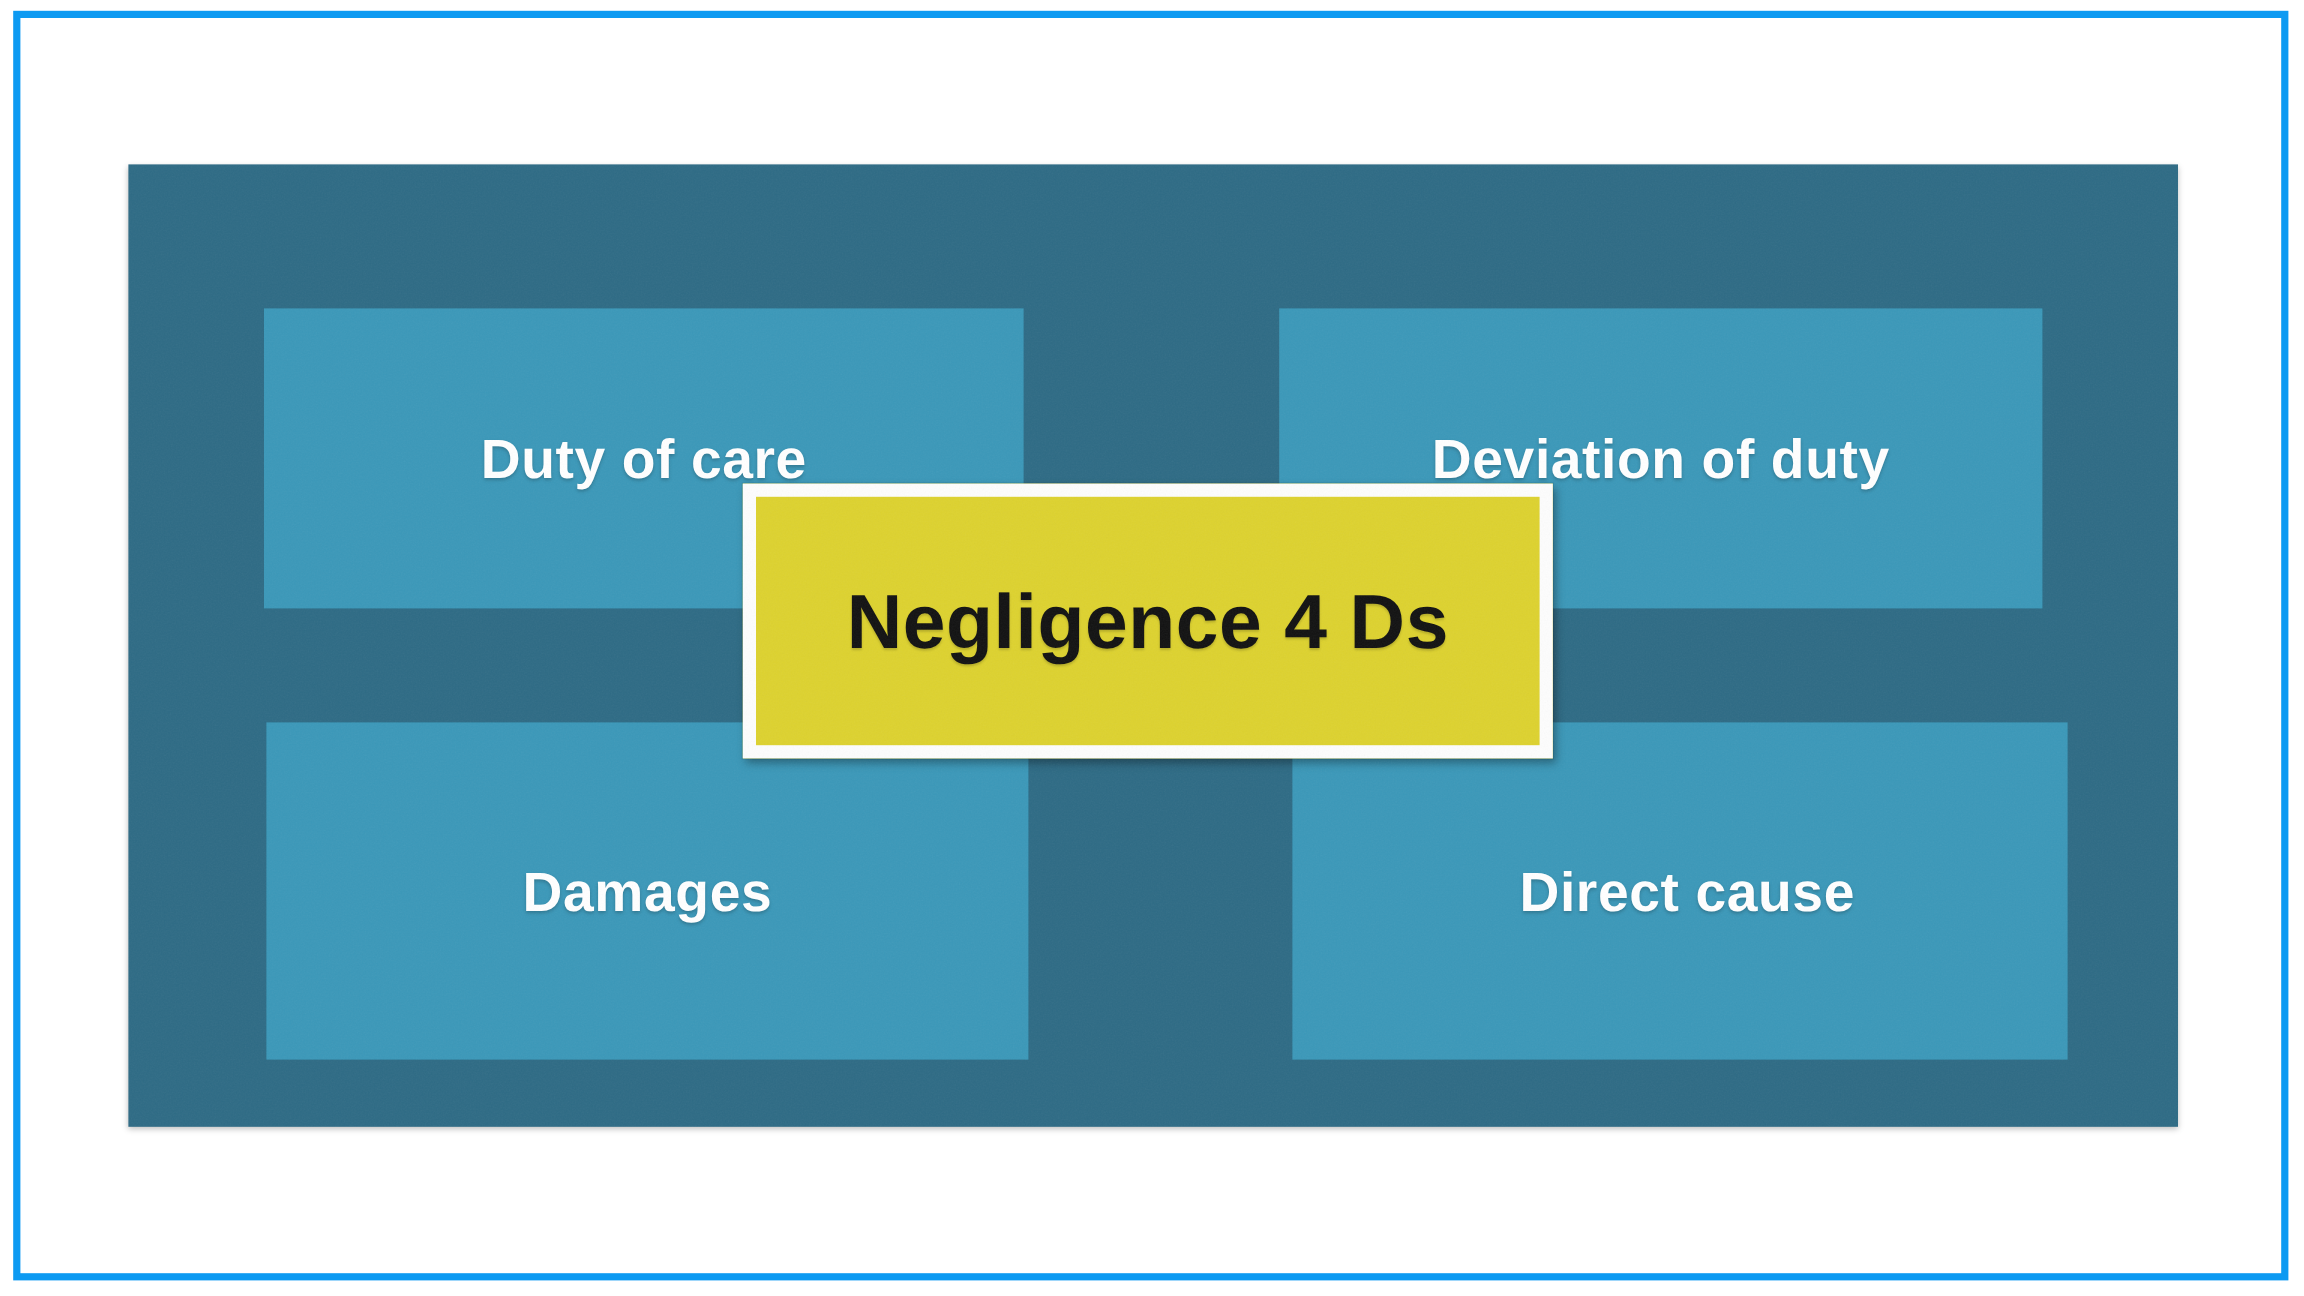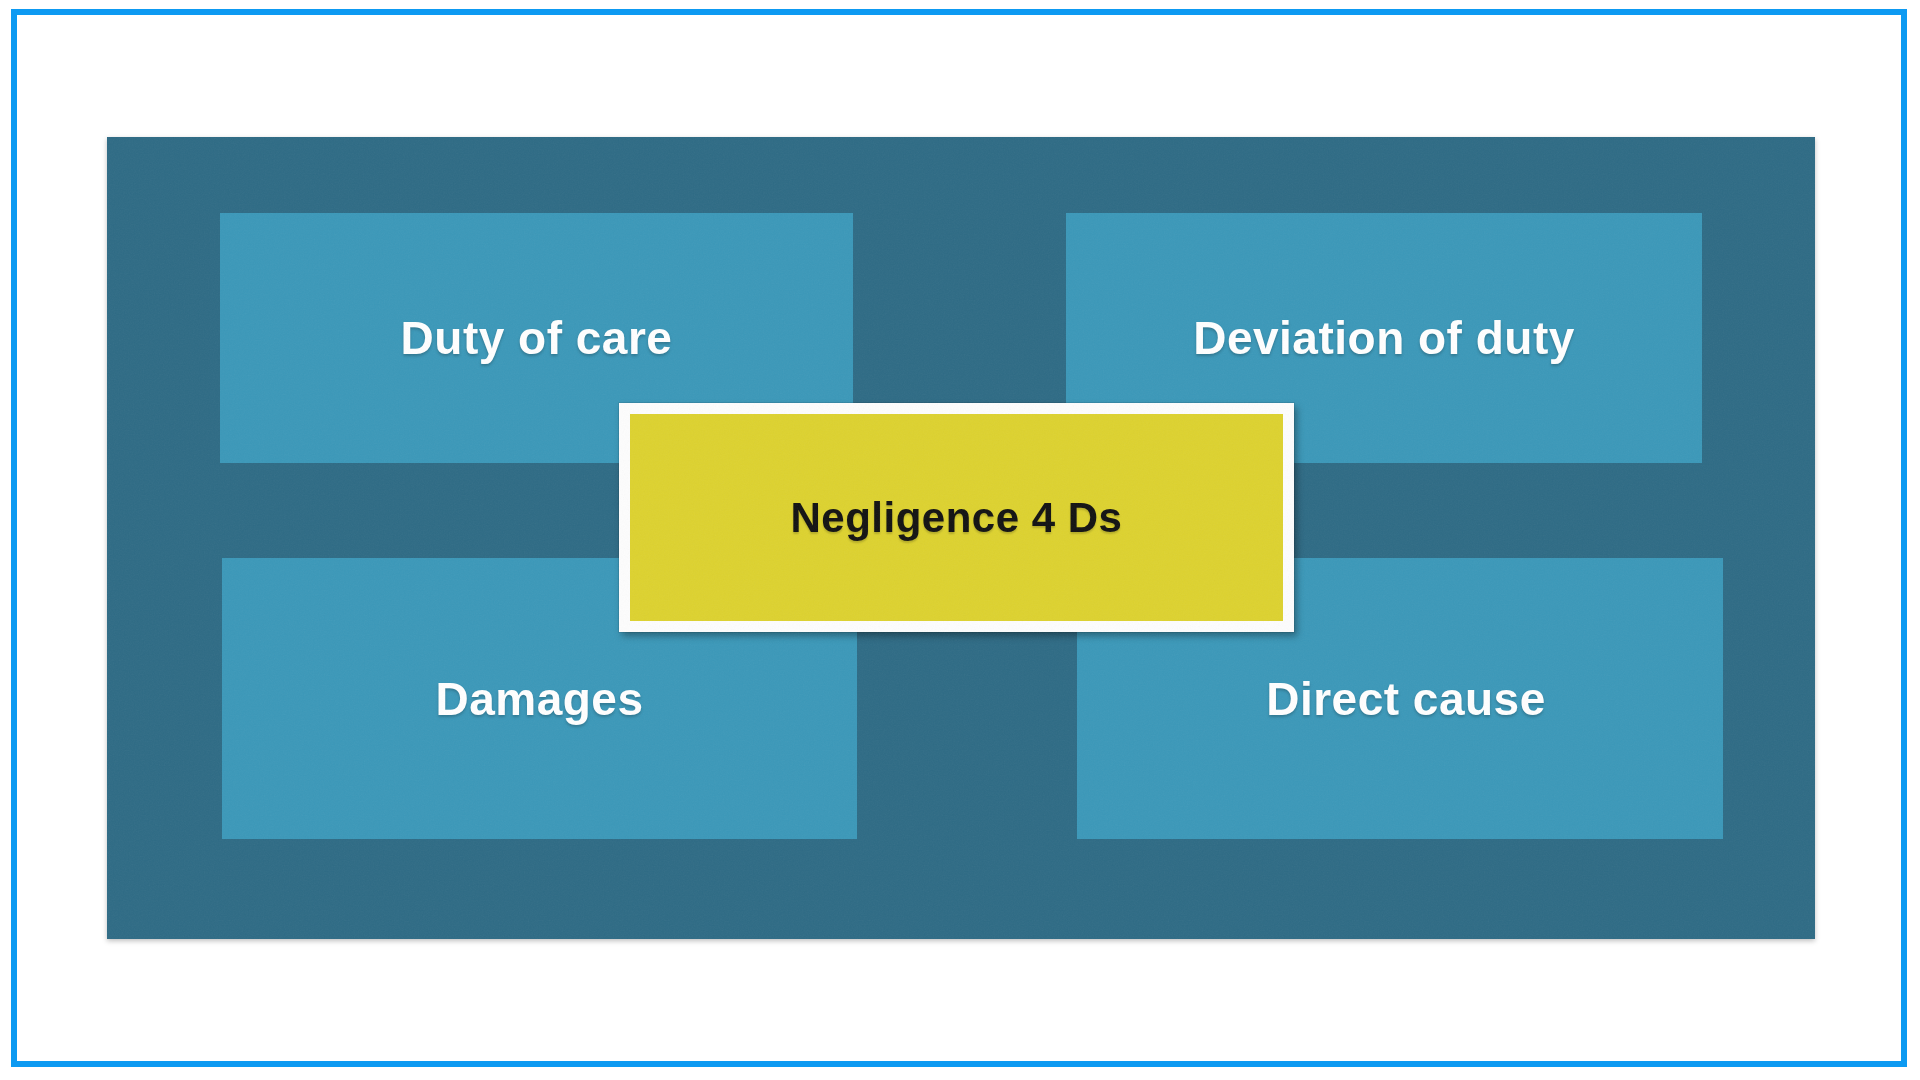--- a/index.html
+++ b/index.html
@@ -33,20 +33,21 @@
     height: 802px;
     background: var(--panel-dark-teal, #2e6b85);
     box-shadow: 0 2px 5px rgba(0,0,0,0.25);
   }
   .quadrant-box {
     position: absolute;
     background: var(--box-teal, #3b98b9);
     display: flex;
     align-items: center;
     justify-content: center;
+    margin-top: 44px;
   }
   .quadrant-box .q-label {
     color: var(--text-white, #ffffff);
     font-size: 46px;
     font-weight: 700;
     letter-spacing: 0.5px;
     text-shadow: 0 2px 3px rgba(0,0,0,0.22);
     white-space: nowrap;
   }
   .q-top-left     { left: 220px;  top: 213px; width: 633px; height: 250px; }
@@ -62,21 +63,21 @@
     box-sizing: border-box;
     background: var(--center-yellow, #ddd22f);
     border: 11px solid var(--center-frame-white, #fdfdfd);
     box-shadow: 0 0 0 1px rgba(0,0,0,0.08), 3px 4px 7px rgba(0,0,0,0.35);
     display: flex;
     align-items: center;
     justify-content: center;
   }
   .center-box .c-label {
     color: var(--text-black, #121212);
-    font-size: 42px;
+    font-size: 64px;
     font-weight: 700;
     letter-spacing: 0.5px;
     text-shadow: 0 2px 2px rgba(0,0,0,0.18);
     white-space: nowrap;
   }
   .grain-overlay {
     position: absolute;
     left: 107px;
     top: 137px;
     width: 1708px;

